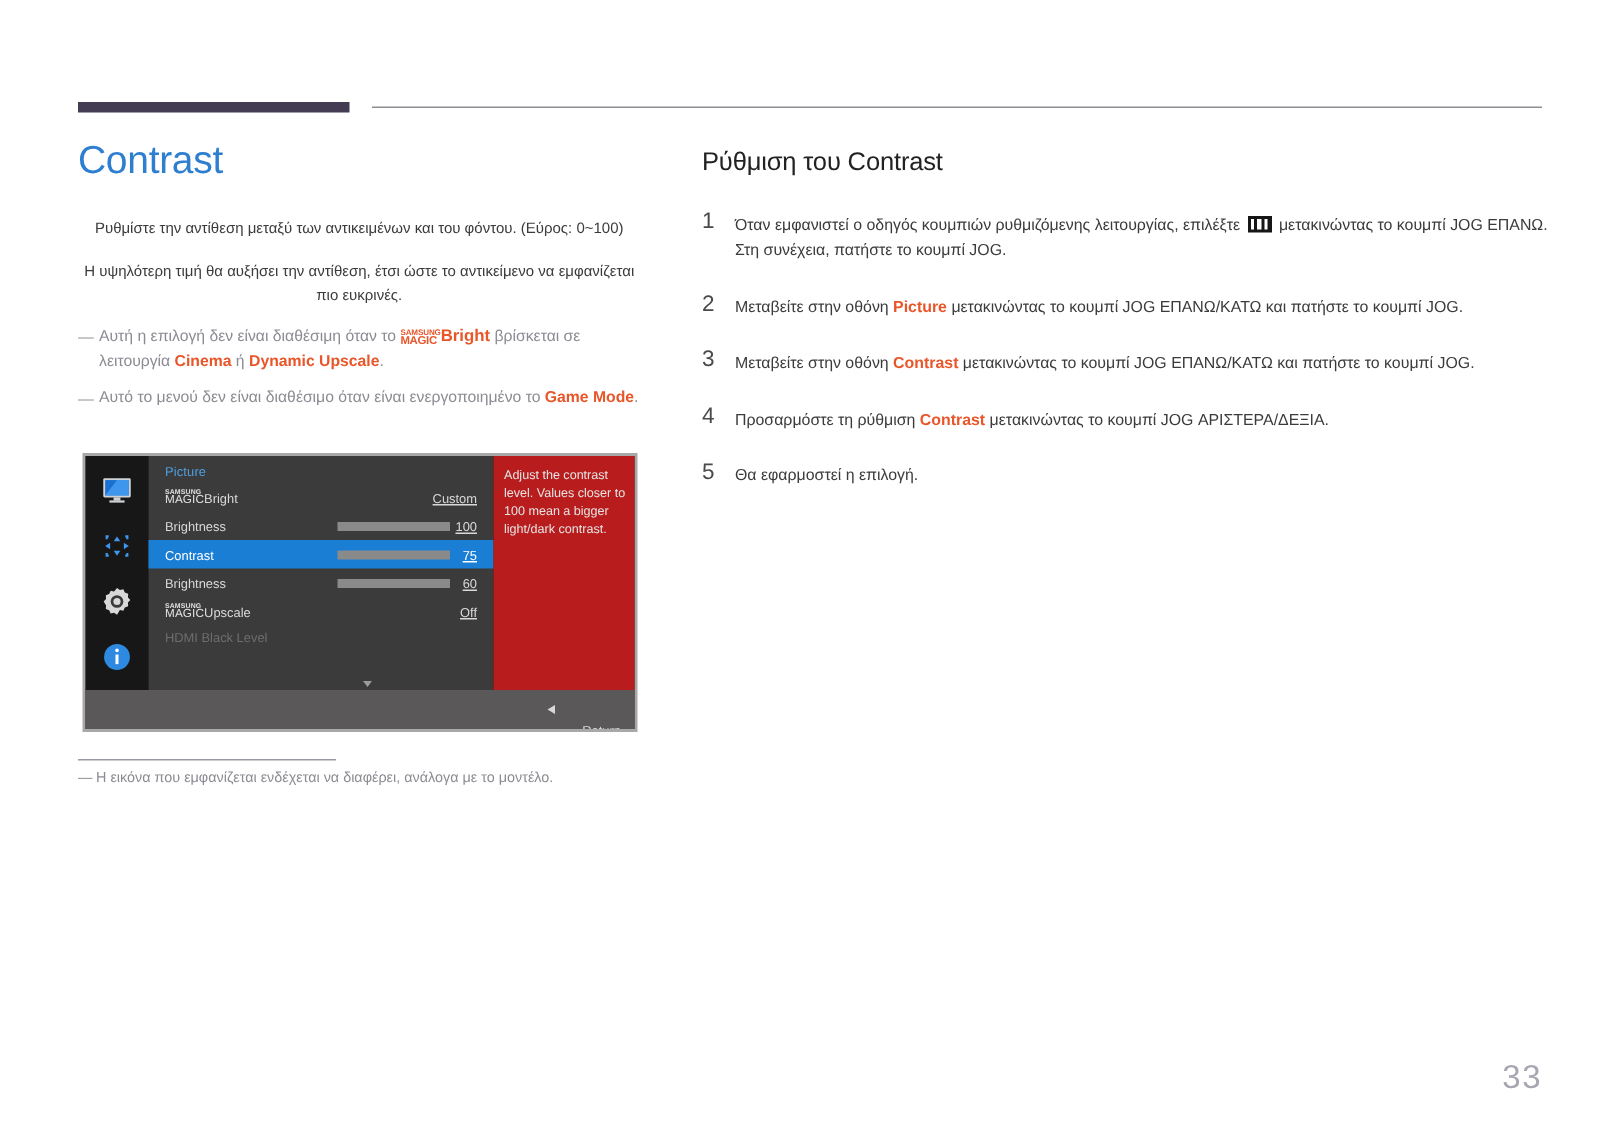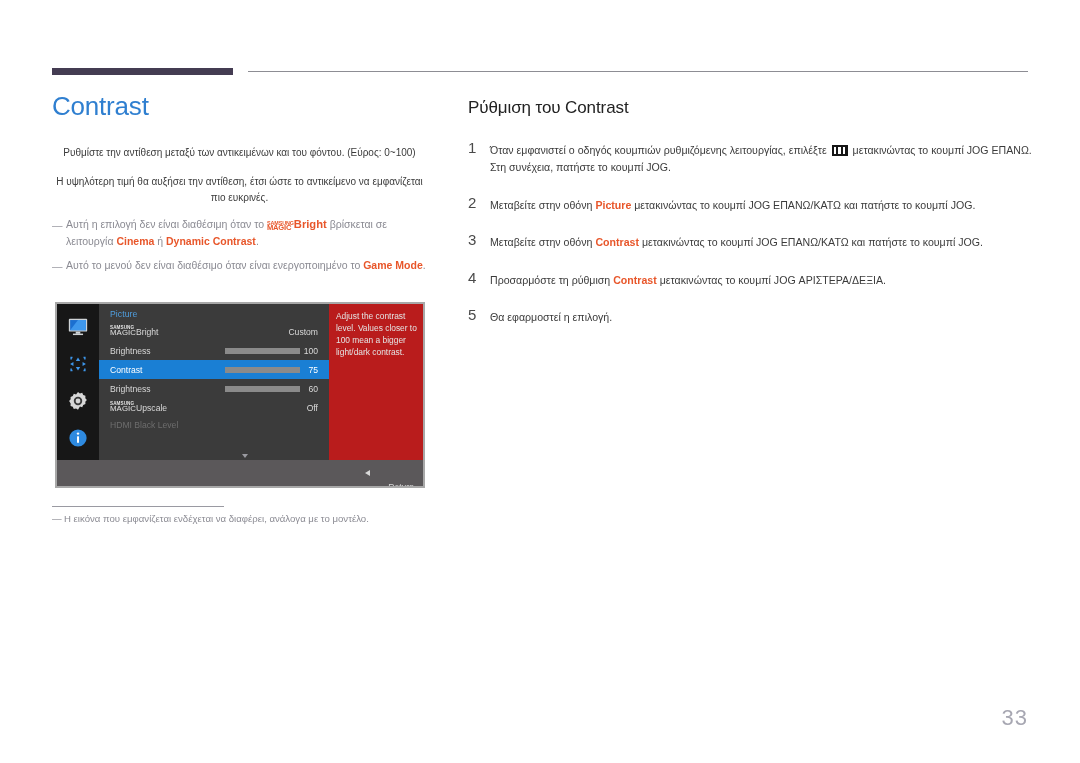--- a/index.html
+++ b/index.html
@@ -130,21 +130,21 @@
     height: 19px;
     display: flex;
     align-items: center;
     padding: 0 11px;
     color: #d9d9d9;
     font-size: 8.6px;
   }
   .osd-row.sel { background: #1a7fd4; color: #ffffff; }
   .osd-row.dim { color: #6d6d6d; height: 16px; }
   .osd-label { flex: 0 0 auto; display:flex; align-items:center; }
-  .osd-val { margin-left: auto; font-size: 8.6px; }
+  .osd-val { margin-left: auto; font-size: 8.6px; text-decoration: underline; }
   .osd-slider {
     position: absolute;
     left: 126px; top: 50%;
     transform: translateY(-50%);
     width: 75px; height: 6px;
     background: #8a8a8a;
   }
   .osd-slider .fill { height: 100%; background: #ffffff; }
   .osd-row .osd-val.numeric { width: 24px; text-align: right; }
   .osd-arrow-right {
@@ -289,21 +289,21 @@
   <div class="rule-line"></div>
 
   <div class="col-left">
 
     <h1 class="h1">Contrast</h1>
 
     <p class="body-p">Ρυθμίστε την αντίθεση μεταξύ των αντικειμένων και του φόντου. (Εύρος: 0~100)</p>
     <p class="body-p">Η υψηλότερη τιμή θα αυξήσει την αντίθεση, έτσι ώστε το αντικείμενο να εμφανίζεται πιο ευκρινές.</p>
 
     <div class="note">
-      <span class="dash">―</span><span>Αυτή η επιλογή δεν είναι διαθέσιμη όταν το </span><span class="magic-inline"><span class="s1">SAMSUNG</span><span class="s2">MAGIC</span></span><span class="magic-word">Bright</span><span> βρίσκεται σε λειτουργία </span><span class="kw-orange">Cinema</span><span> ή </span><span class="kw-orange">Dynamic Contrast</span><span>.</span>
+      <span class="dash">―</span><span>Αυτή η επιλογή δεν είναι διαθέσιμη όταν το </span><span class="magic-inline"><span class="s1">SAMSUNG</span><span class="s2">MAGIC</span></span><span class="magic-word">Bright</span><span> βρίσκεται σε λειτουργία </span><span class="kw-orange">Cinema</span><span> ή </span><span class="kw-orange">Dynamic Upscale</span><span>.</span>
     </div>
 
     <div class="note">
       <span class="dash">―</span><span>Αυτό το μενού δεν είναι διαθέσιμο όταν είναι ενεργοποιημένο το </span><span class="kw-orange">Game Mode</span><span>.</span>
     </div>
   </div>
 
   <div class="osd">
     <div class="osd-inner">
 

